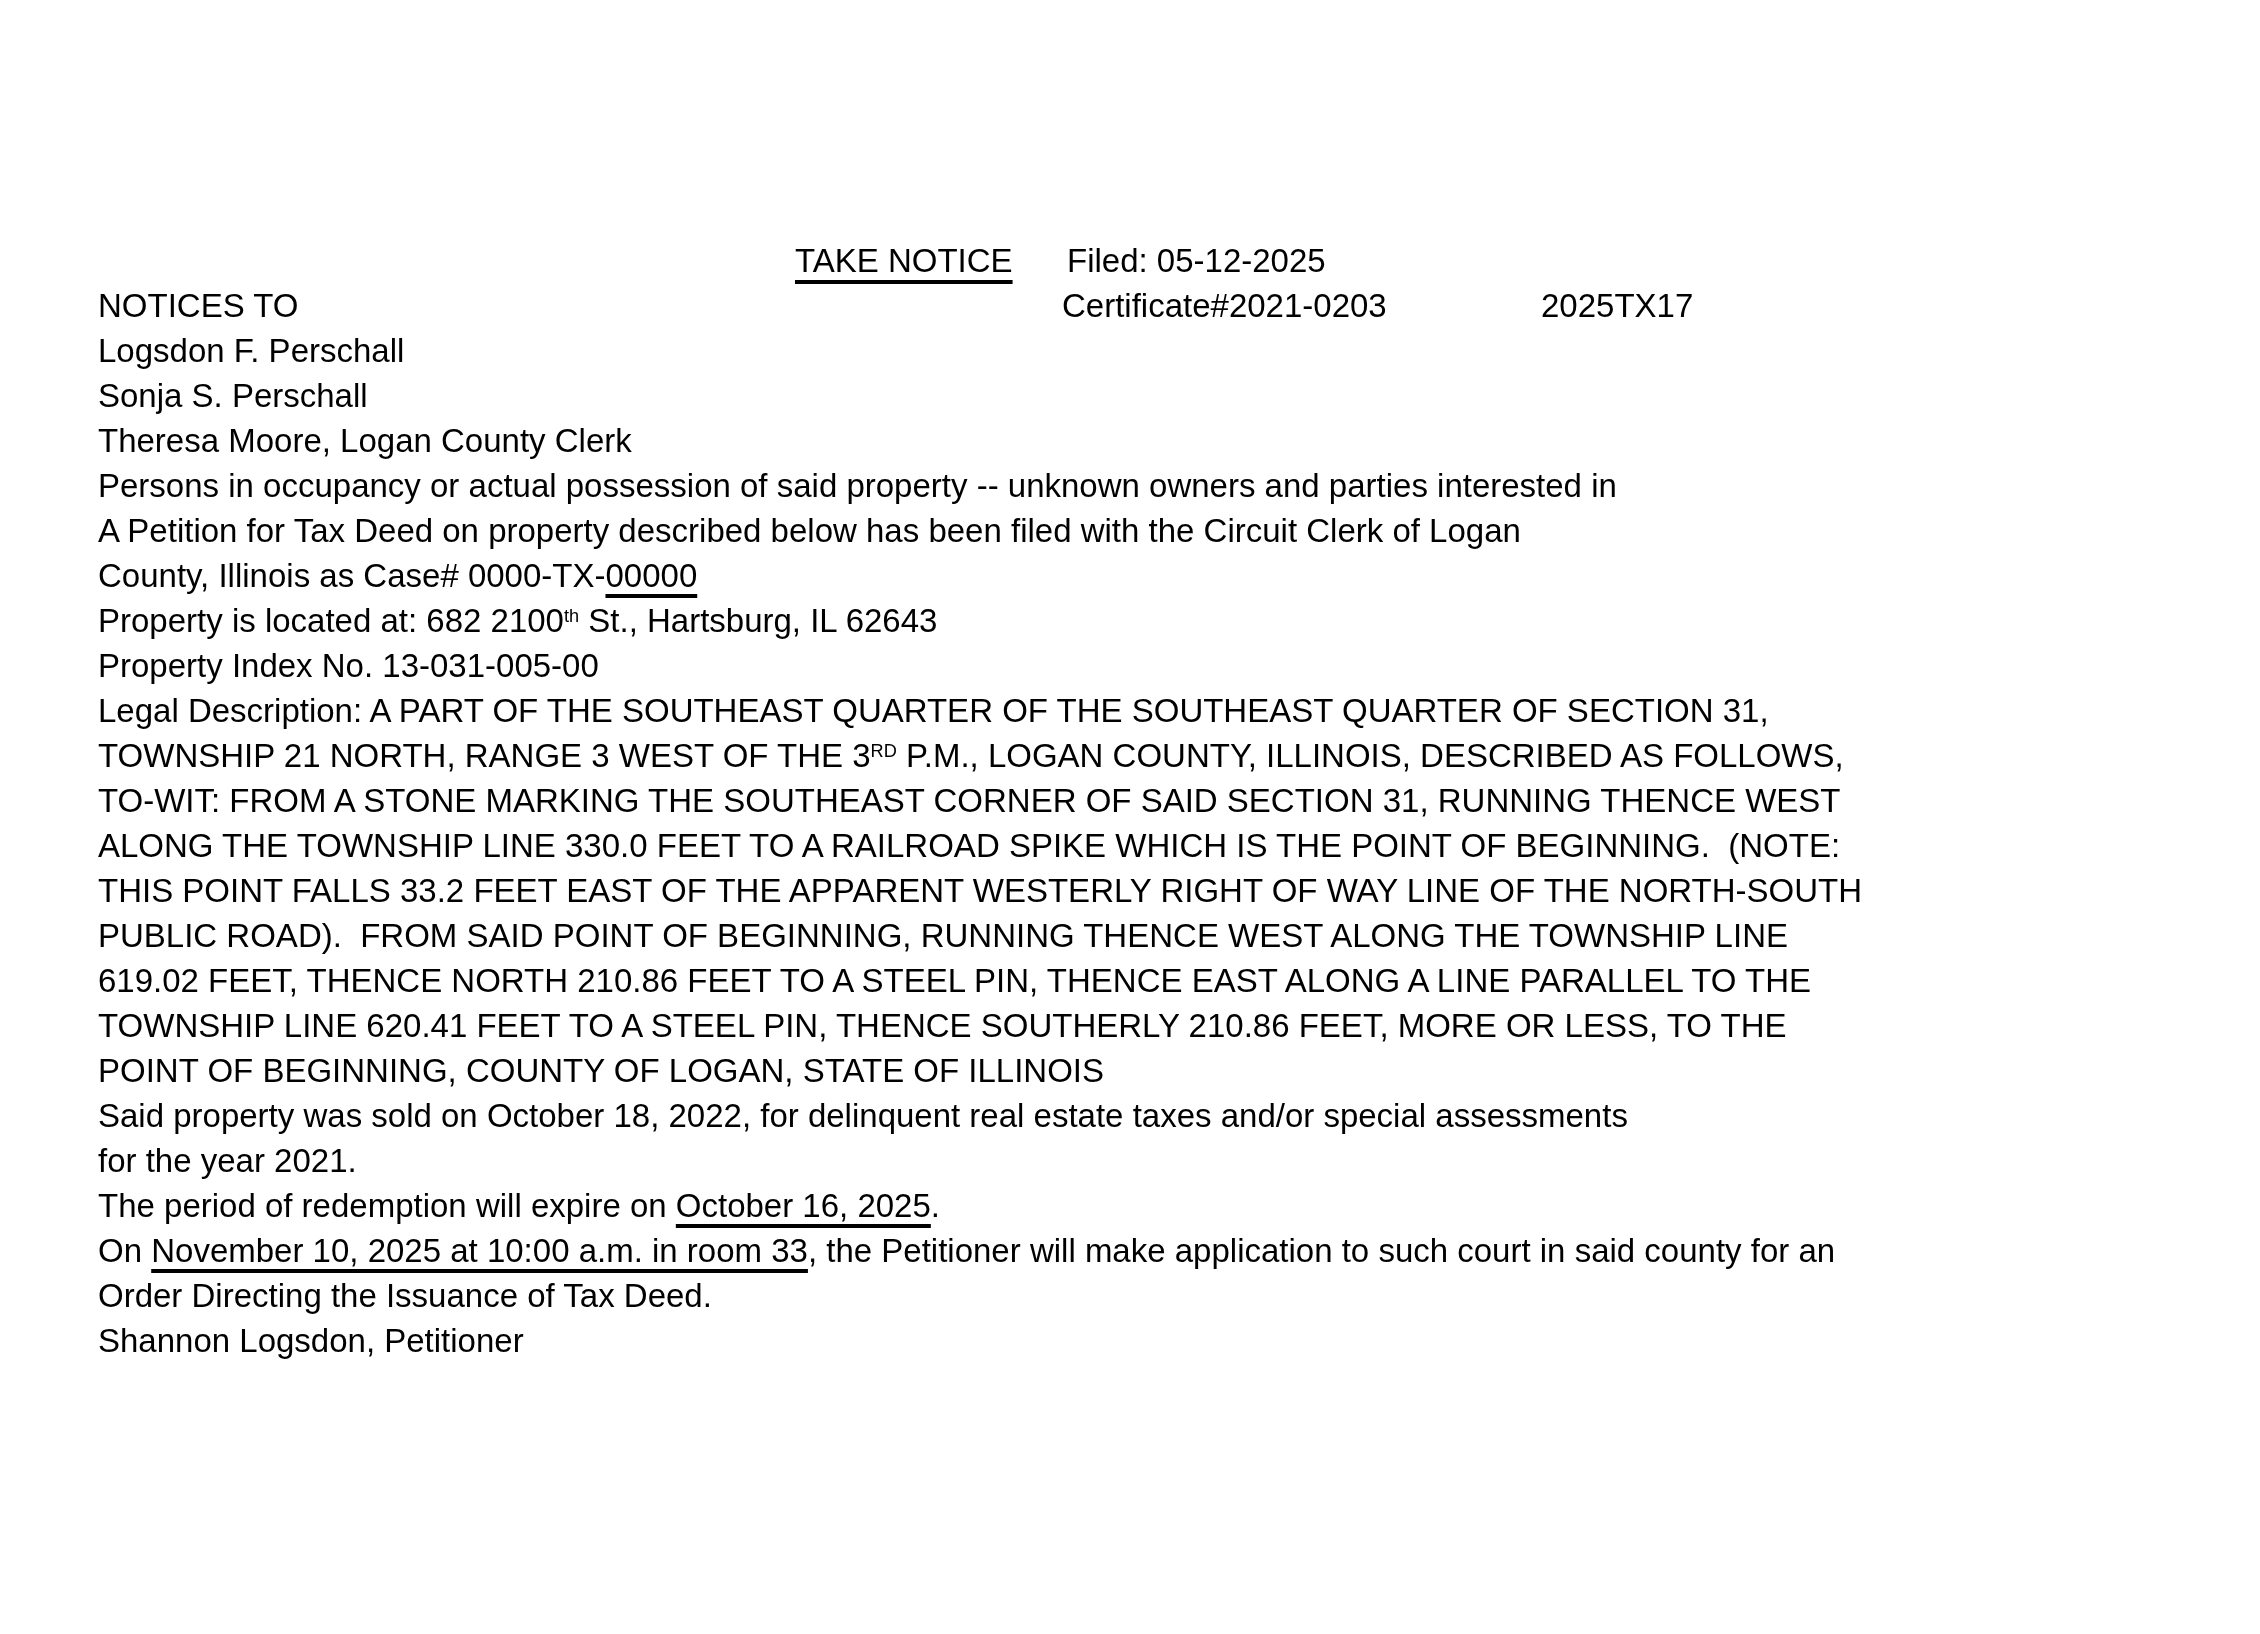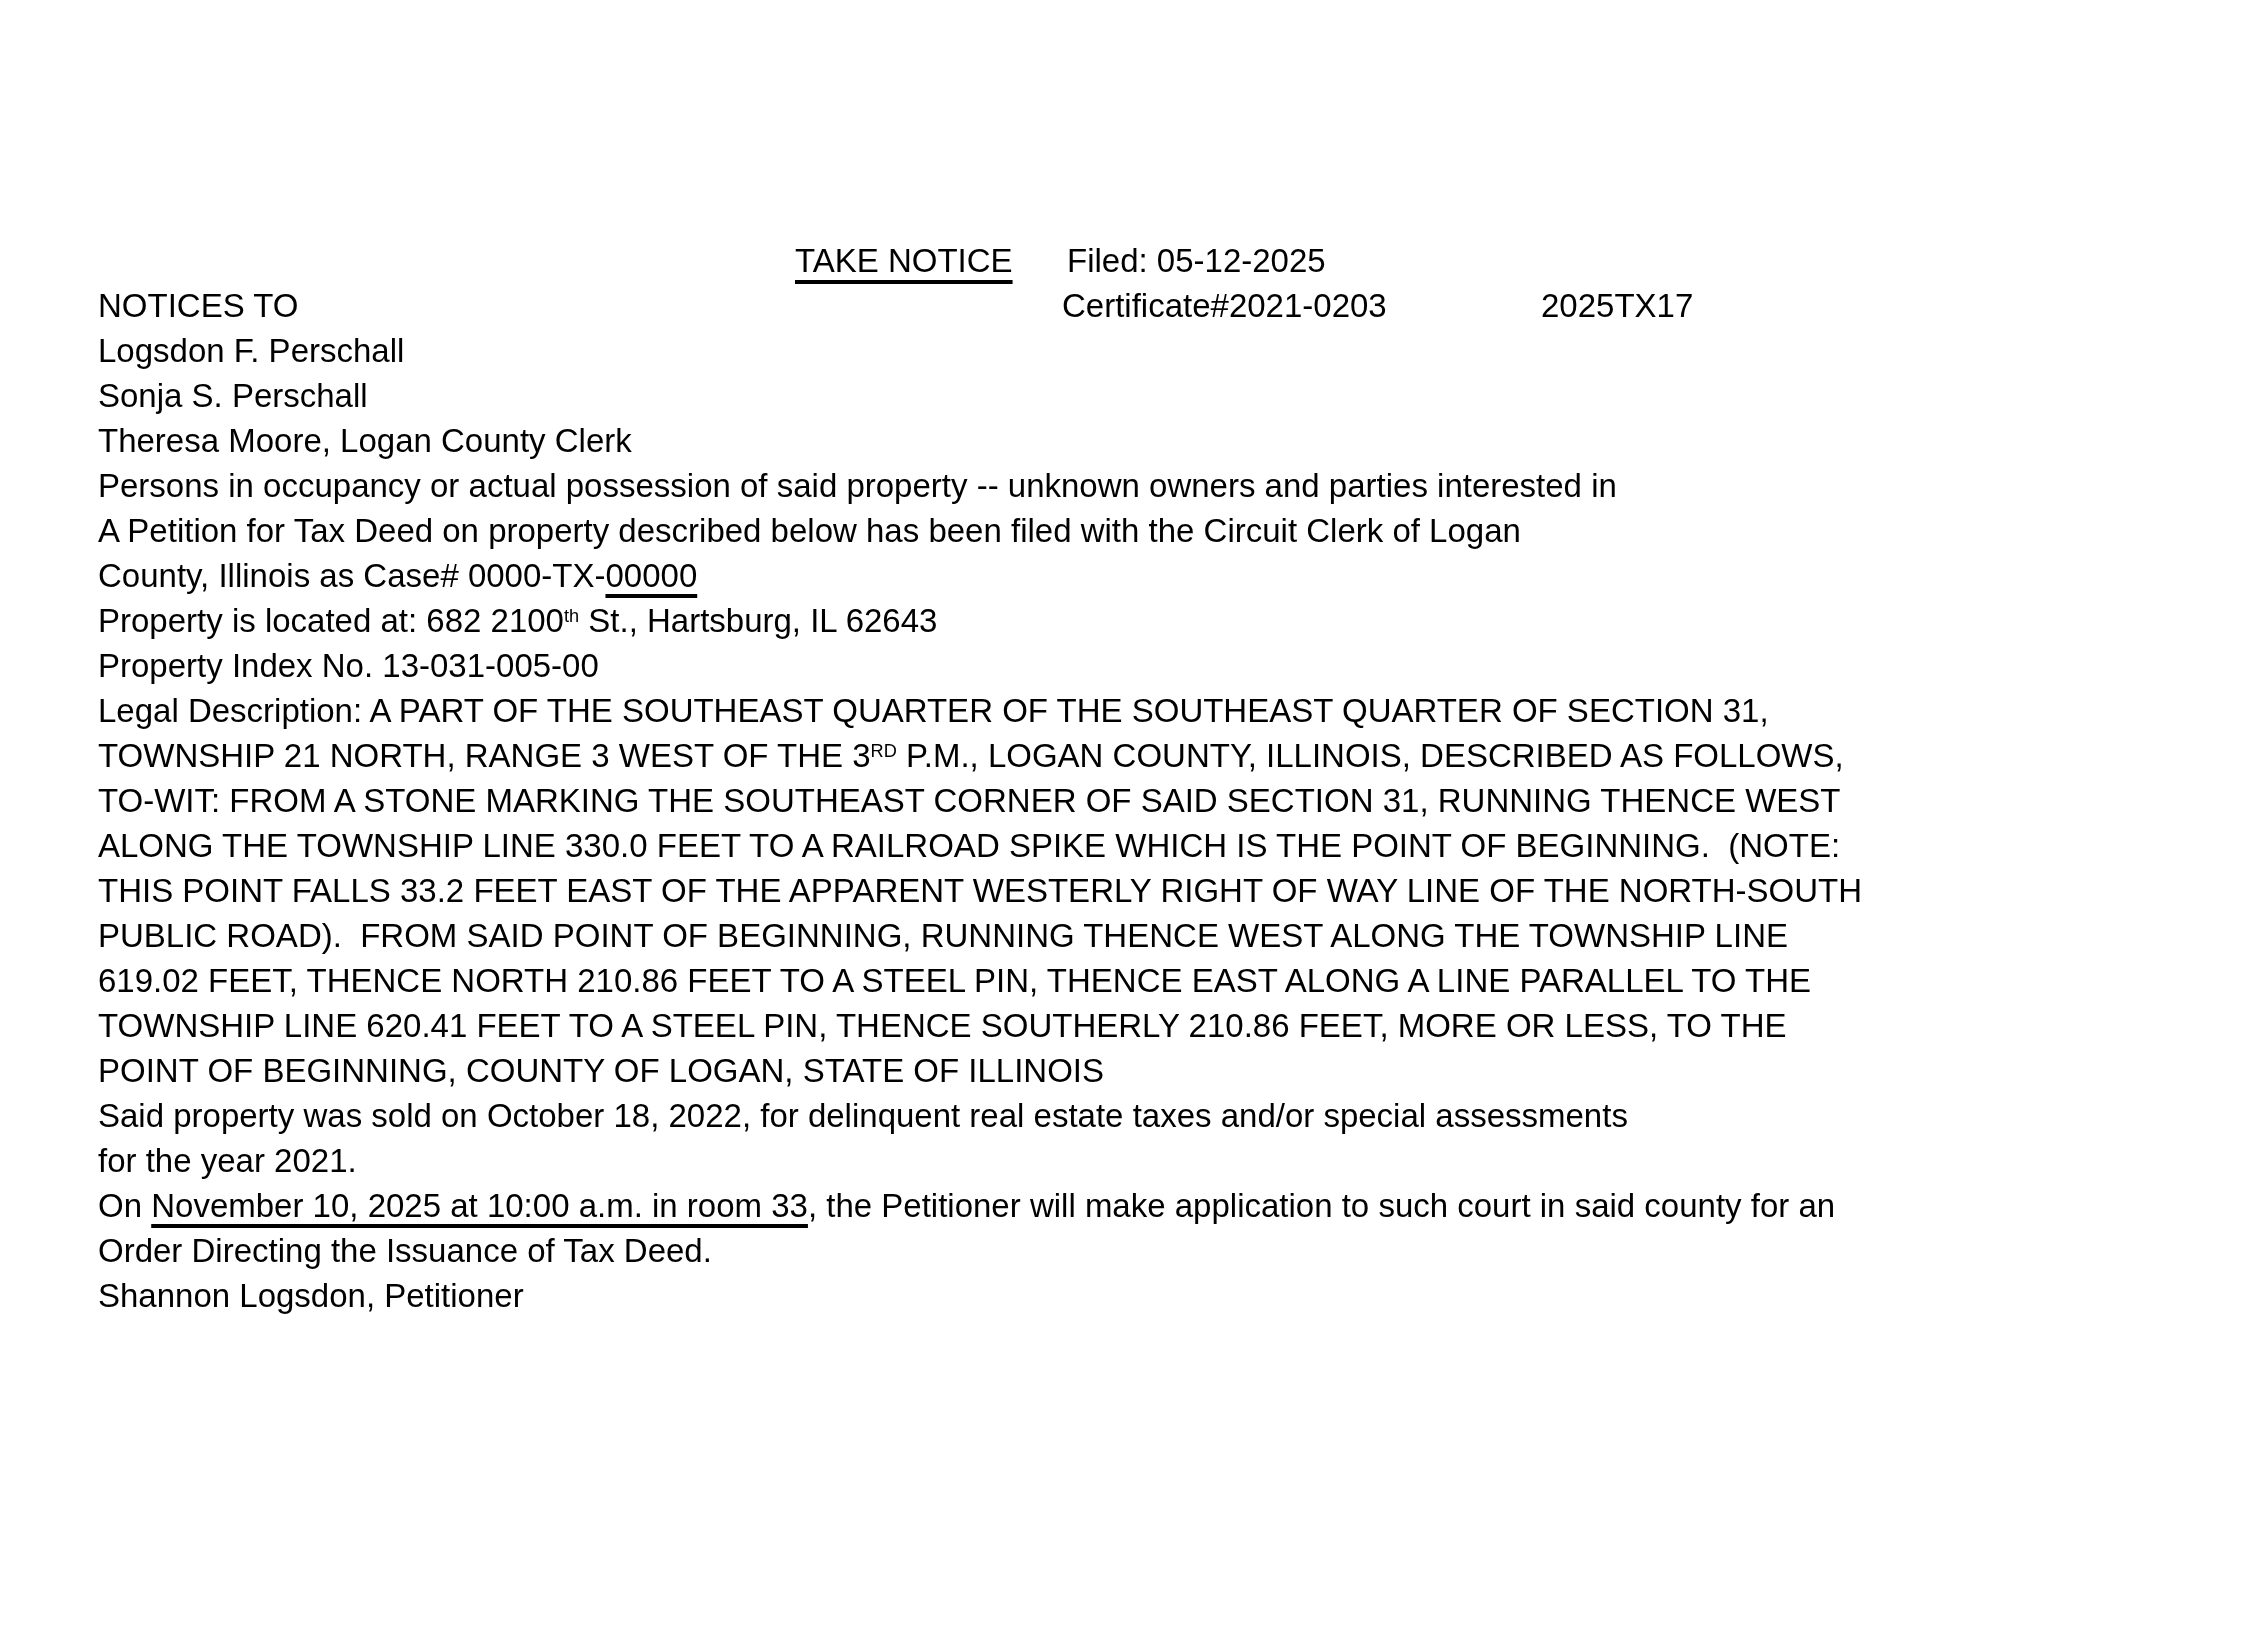--- a/index.html
+++ b/index.html
@@ -72,18 +72,19 @@
       <div class="line"><span class="seg">TOWNSHIP 21 NORTH, RANGE 3 WEST OF THE 3</span><span class="seg sup">RD</span><span class="seg"> P.M., LOGAN COUNTY, ILLINOIS, DESCRIBED AS FOLLOWS,</span></div>
       <div class="line"><span class="seg">TO-WIT: FROM A STONE MARKING THE SOUTHEAST CORNER OF SAID SECTION 31, RUNNING THENCE WEST</span></div>
       <div class="line"><span class="seg">ALONG THE TOWNSHIP LINE 330.0 FEET TO A RAILROAD SPIKE WHICH IS THE POINT OF BEGINNING.  (NOTE:</span></div>
       <div class="line"><span class="seg">THIS POINT FALLS 33.2 FEET EAST OF THE APPARENT WESTERLY RIGHT OF WAY LINE OF THE NORTH-SOUTH</span></div>
       <div class="line"><span class="seg">PUBLIC ROAD).  FROM SAID POINT OF BEGINNING, RUNNING THENCE WEST ALONG THE TOWNSHIP LINE</span></div>
       <div class="line"><span class="seg">619.02 FEET, THENCE NORTH 210.86 FEET TO A STEEL PIN, THENCE EAST ALONG A LINE PARALLEL TO THE</span></div>
       <div class="line"><span class="seg">TOWNSHIP LINE 620.41 FEET TO A STEEL PIN, THENCE SOUTHERLY 210.86 FEET, MORE OR LESS, TO THE</span></div>
       <div class="line"><span class="seg">POINT OF BEGINNING, COUNTY OF LOGAN, STATE OF ILLINOIS</span></div>
       <div class="line"><span class="seg">Said property was sold on October 18, 2022, for delinquent real estate taxes and/or special assessments</span></div>
       <div class="line"><span class="seg">for the year 2021.</span></div>
+      <div class="line"><span class="seg">The period of redemption will expire on </span><span class="seg u">October 16, 2025</span><span class="seg">.</span></div>
       <div class="line"><span class="seg">On </span><span class="seg u">November 10, 2025 at 10:00 a.m. in room 33</span><span class="seg">, the Petitioner will make application to such court in said county for an</span></div>
       <div class="line"><span class="seg">Order Directing the Issuance of Tax Deed.</span></div>
       <div class="line"><span class="seg">Shannon Logsdon, Petitioner</span></div>
     </div>
 </div>
 
 
 </body></html>

